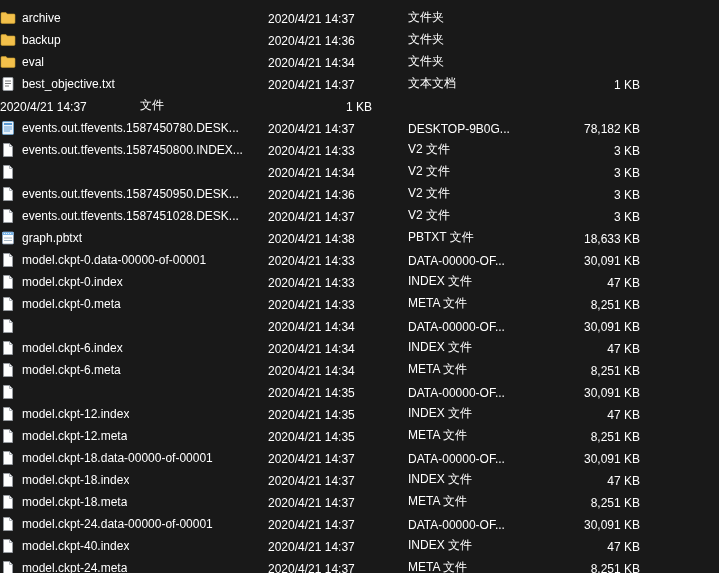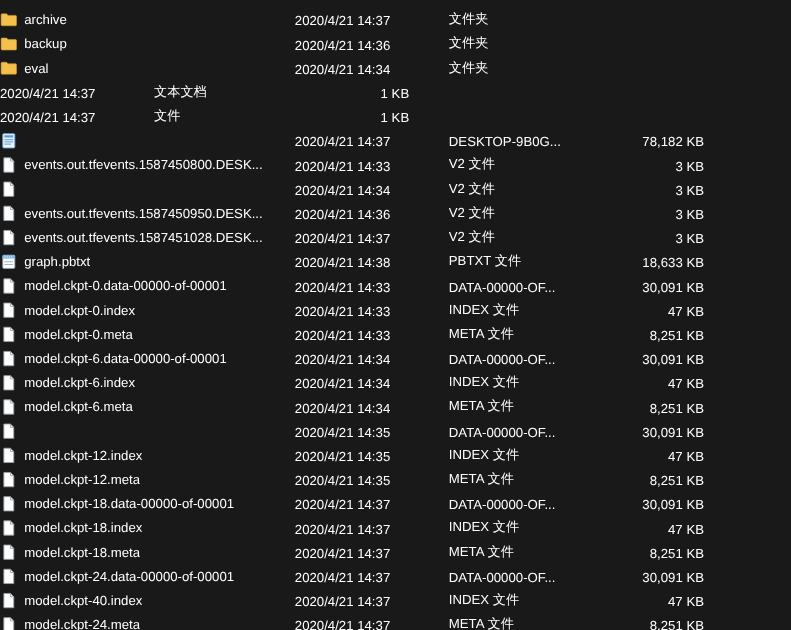--- a/index.html
+++ b/index.html
@@ -100,54 +100,66 @@
             <path d="M1 3.5 C1 3 1.4 2.6 2 2.6 L6 2.6 L7.3 4 L14 4 C14.6 4 15 4.4 15 5 L15 12.5 C15 13 14.6 13.4 14 13.4 L2 13.4 C1.4 13.4 1 13 1 12.5 Z" fill="#f3c04b" stroke="#c89a2e" stroke-width="0.6"></path>
           </svg>
         </span>
         <span class="name-text">eval</span>
       </div>
       <div class="col-date">2020/4/21 14:34</div>
       <div class="col-type">文件夹</div>
       <div class="col-size"></div>
     </div>
     <div class="row">
+      <div class="col-name">
+        <span class="icon">
+          <svg width="16" height="16" viewBox="0 0 16 16">
+            <rect x="3" y="1.5" width="10" height="13" rx="1" fill="#ffffff" stroke="#9aa0a6" stroke-width="0.8"></rect>
+            <line x1="5" y1="5" x2="11" y2="5" stroke="#6b6b6b" stroke-width="0.9"></line>
+            <line x1="5" y1="7.5" x2="11" y2="7.5" stroke="#6b6b6b" stroke-width="0.9"></line>
+            <line x1="5" y1="10" x2="9" y2="10" stroke="#6b6b6b" stroke-width="0.9"></line>
+          </svg>
+        </span>
+        <span class="name-text">best_objective.txt</span>
+      </div>
       <div class="col-date">2020/4/21 14:37</div>
       <div class="col-type">文本文档</div>
       <div class="col-size">1 KB</div>
     </div>
     <div class="row">
       <div class="col-date">2020/4/21 14:37</div>
       <div class="col-type">文件</div>
       <div class="col-size">1 KB</div>
     </div>
     <div class="row">
       <div class="col-name">
         <span class="icon">
           <svg width="16" height="16" viewBox="0 0 16 16">
             <rect x="2.5" y="1.5" width="11" height="13" rx="1" fill="#eaf3fb" stroke="#6aa6d6" stroke-width="0.8"></rect>
             <rect x="4" y="3" width="8" height="2" fill="#5a9bd5"></rect>
             <line x1="4" y1="7" x2="12" y2="7" stroke="#5a9bd5" stroke-width="0.9"></line>
             <line x1="4" y1="9" x2="12" y2="9" stroke="#5a9bd5" stroke-width="0.9"></line>
             <line x1="4" y1="11" x2="10" y2="11" stroke="#5a9bd5" stroke-width="0.9"></line>
           </svg>
         </span>
+        <span class="name-text">events.out.tfevents.1587450780.DESK...</span>
       </div>
       <div class="col-date">2020/4/21 14:37</div>
       <div class="col-type">DESKTOP-9B0G...</div>
       <div class="col-size">78,182 KB</div>
     </div>
     <div class="row">
       <div class="col-name">
         <span class="icon">
           <svg width="16" height="16" viewBox="0 0 16 16">
             <path d="M3.5 1.5 L9.5 1.5 L12.5 4.5 L12.5 14.5 L3.5 14.5 Z" fill="#ffffff" stroke="#9aa0a6" stroke-width="0.8"></path>
             <path d="M9.5 1.5 L9.5 4.5 L12.5 4.5" fill="none" stroke="#9aa0a6" stroke-width="0.8"></path>
           </svg>
         </span>
-        <span class="name-text">events.out.tfevents.1587450800.DESK...</span>
+        <span class="name-text">events.out.tfevents.1587450800.INDEX...</span>
       </div>
       <div class="col-date">2020/4/21 14:33</div>
       <div class="col-type">V2 文件</div>
       <div class="col-size">3 KB</div>
     </div>
     <div class="row">
       <div class="col-name">
         <span class="icon">
           <svg width="16" height="16" viewBox="0 0 16 16">
             <path d="M3.5 1.5 L9.5 1.5 L12.5 4.5 L12.5 14.5 L3.5 14.5 Z" fill="#ffffff" stroke="#9aa0a6" stroke-width="0.8"></path>
@@ -250,21 +262,20 @@
       <div class="col-size">8,251 KB</div>
     </div>
     <div class="row">
       <div class="col-name">
         <span class="icon">
           <svg width="16" height="16" viewBox="0 0 16 16">
             <path d="M3.5 1.5 L9.5 1.5 L12.5 4.5 L12.5 14.5 L3.5 14.5 Z" fill="#ffffff" stroke="#9aa0a6" stroke-width="0.8"></path>
             <path d="M9.5 1.5 L9.5 4.5 L12.5 4.5" fill="none" stroke="#9aa0a6" stroke-width="0.8"></path>
           </svg>
         </span>
-        <span class="name-text">model.ckpt-6.data-00000-of-00001</span>
       </div>
       <div class="col-date">2020/4/21 14:34</div>
       <div class="col-type">DATA-00000-OF...</div>
       <div class="col-size">30,091 KB</div>
     </div>
     <div class="row">
       <div class="col-name">
         <span class="icon">
           <svg width="16" height="16" viewBox="0 0 16 16">
             <path d="M3.5 1.5 L9.5 1.5 L12.5 4.5 L12.5 14.5 L3.5 14.5 Z" fill="#ffffff" stroke="#9aa0a6" stroke-width="0.8"></path>

